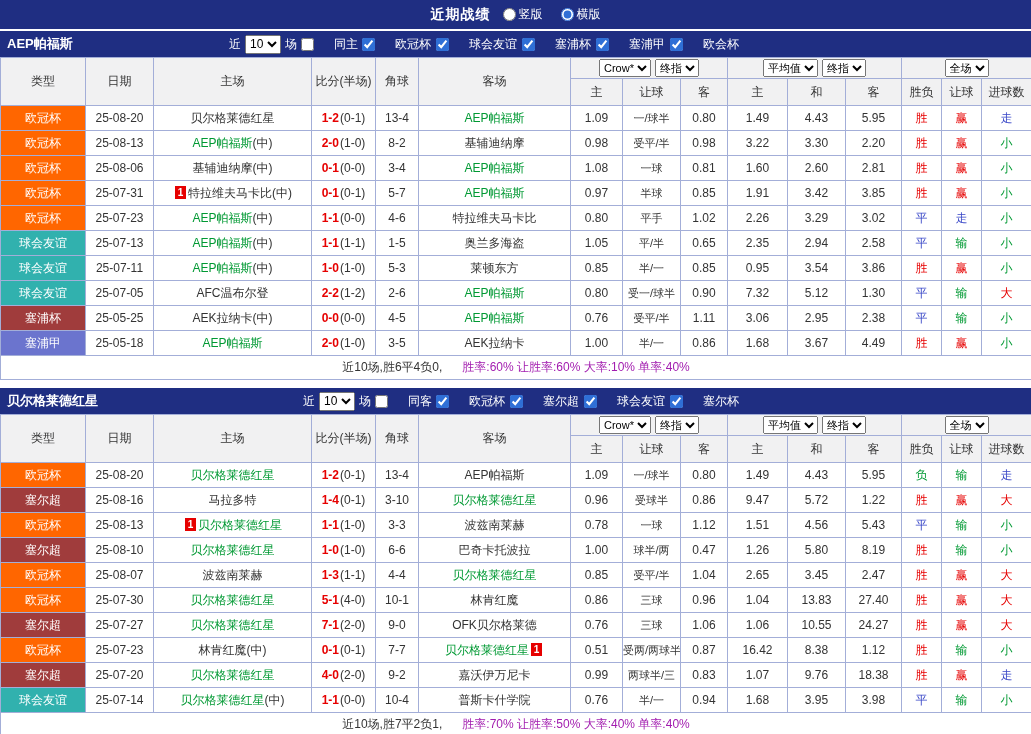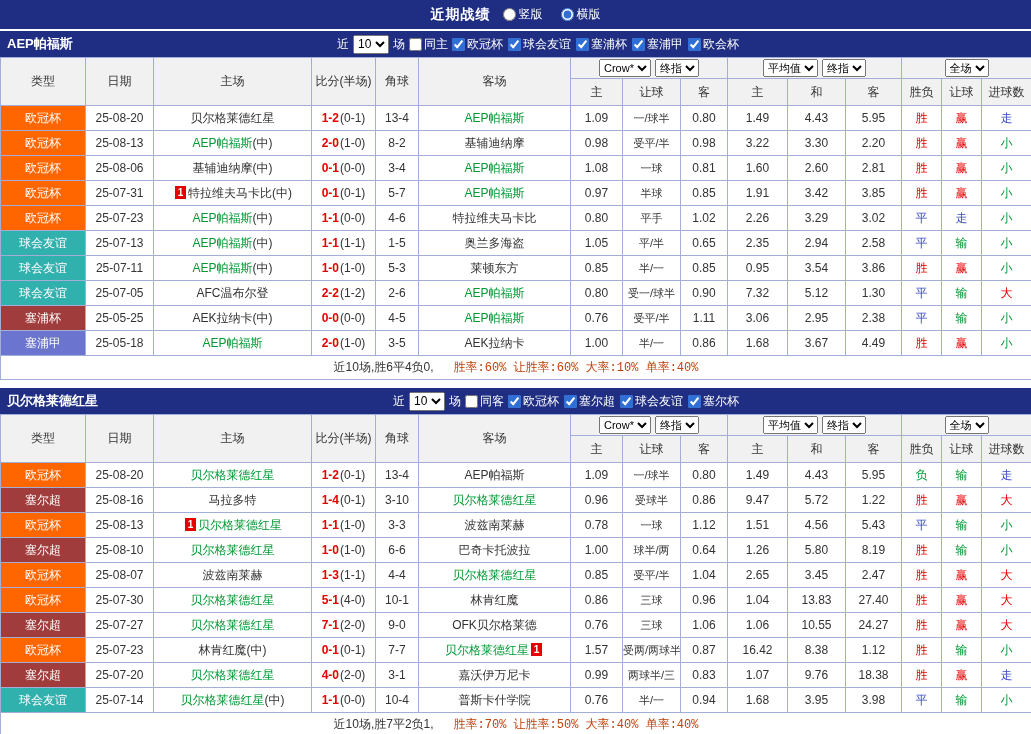--- a/index.html
+++ b/index.html
@@ -9,39 +9,39 @@
 
   .topbar{height:29px;background:#1F2E82;color:#fff;display:flex;align-items:center;justify-content:center;gap:12px;margin-bottom:2px;}
   .topbar .title{font-weight:bold;font-size:14px;letter-spacing:1px;}
   .radio-item{display:inline-flex;align-items:center;gap:3px;cursor:pointer;}
   input[type=radio],input[type=checkbox]{width:13px;height:13px;accent-color:#2F6FD6;margin:0;}
 
   .section-bar{height:26px;background:#1F2E82;color:#fff;display:flex;align-items:center;position:relative;}
   .section-bar .team{font-weight:bold;font-size:13px;padding-left:7px;}
   .controls{position:absolute;right:292px;display:flex;align-items:center;gap:4px;white-space:nowrap;}
   .controls select{height:19px;font-size:12px;}
-  .ctrl-item{display:inline-flex;align-items:center;gap:2px;}
+  .ctrl-item{display:inline-flex;align-items:center;gap:20px;}
   .leagues{display:inline-flex;align-items:center;gap:5px;}
 
   table{border-collapse:collapse;width:1031px;table-layout:fixed;}
   th,td{border:1px solid #A3AED8;text-align:center;padding:0;overflow:hidden;white-space:nowrap;}
   thead th{background:#F1F1F2;font-weight:normal;color:#333;}
   tr.selects-row th{height:21px;}
   tr.selects-row select{height:18px;font-size:11px;margin:0 2px;}
   tr.labels-row th{height:27px;}
   tbody td{height:25px;background:#fff;}
   td.type{color:#fff;}
   .focal{color:#009933;}
   .mid{color:#333;}
   .score-main{color:#E60000;font-weight:bold;}
   .score-half{color:#333;margin-left:1px;}
   .badge{display:inline-block;min-width:11px;height:13px;line-height:13px;background:#E60000;color:#fff;font-size:10px;font-weight:bold;margin:0 2px;vertical-align:1px;}
   td.line-cell{font-size:11px;}
   tfoot td{height:24px;background:#fff;}
-  .footer-red{color:#c2410c;margin-left:20px;font-family:Liberation Mono, monospace;}
+  .footer-red{color:#a21caf;margin-left:20px;}
   .section-gap{height:8px;}
 </style>
 </head>
 <body>
 
 <div class="topbar">
   <span class="title">近期战绩</span>
   <span id="layout-radios" style="display:inline-flex;gap:18px;">
       <label class="radio-item">
         <input type="radio" name="layout" style="">
@@ -454,21 +454,21 @@
         </tr>
         <tr>
           <td class="type" style="background:#A03C3C">塞尔超</td>
           <td>25-08-10</td>
           <td><span class="focal">贝尔格莱德红星</span></td>
           <td><span class="score-main">1-0</span><span class="score-half">(1-0)</span></td>
           <td>6-6</td>
           <td><span class="">巴奇卡托波拉</span></td>
           <td>1.00</td>
           <td class="line-cell">球半/两</td>
-          <td>0.64</td>
+          <td>0.47</td>
           <td>1.26</td>
           <td>5.80</td>
           <td>8.19</td>
           <td style="color:#E60000">胜</td>
           <td style="color:#009933">输</td>
           <td style="color:#009933">小</td>
         </tr>
         <tr>
           <td class="type" style="background:#FF6600">欧冠杯</td>
           <td>25-08-07</td>
@@ -520,36 +520,36 @@
           <td style="color:#E60000">赢</td>
           <td style="color:#E60000">大</td>
         </tr>
         <tr>
           <td class="type" style="background:#FF6600">欧冠杯</td>
           <td>25-07-23</td>
           <td><span class="">林肯红魔</span><span class="mid">(中)</span></td>
           <td><span class="score-main">0-1</span><span class="score-half">(0-1)</span></td>
           <td>7-7</td>
           <td><span class="focal">贝尔格莱德红星</span><span class="badge">1</span></td>
-          <td>1.57</td>
+          <td>0.51</td>
           <td class="line-cell">受两/两球半</td>
           <td>0.87</td>
           <td>16.42</td>
           <td>8.38</td>
           <td>1.12</td>
           <td style="color:#E60000">胜</td>
           <td style="color:#009933">输</td>
           <td style="color:#009933">小</td>
         </tr>
         <tr>
           <td class="type" style="background:#A03C3C">塞尔超</td>
           <td>25-07-20</td>
           <td><span class="focal">贝尔格莱德红星</span></td>
           <td><span class="score-main">4-0</span><span class="score-half">(2-0)</span></td>
-          <td>3-1</td>
+          <td>9-2</td>
           <td><span class="">嘉沃伊万尼卡</span></td>
           <td>0.99</td>
           <td class="line-cell">两球半/三</td>
           <td>0.83</td>
           <td>1.07</td>
           <td>9.76</td>
           <td>18.38</td>
           <td style="color:#E60000">胜</td>
           <td style="color:#E60000">赢</td>
           <td style="color:#3A48C8">走</td>

